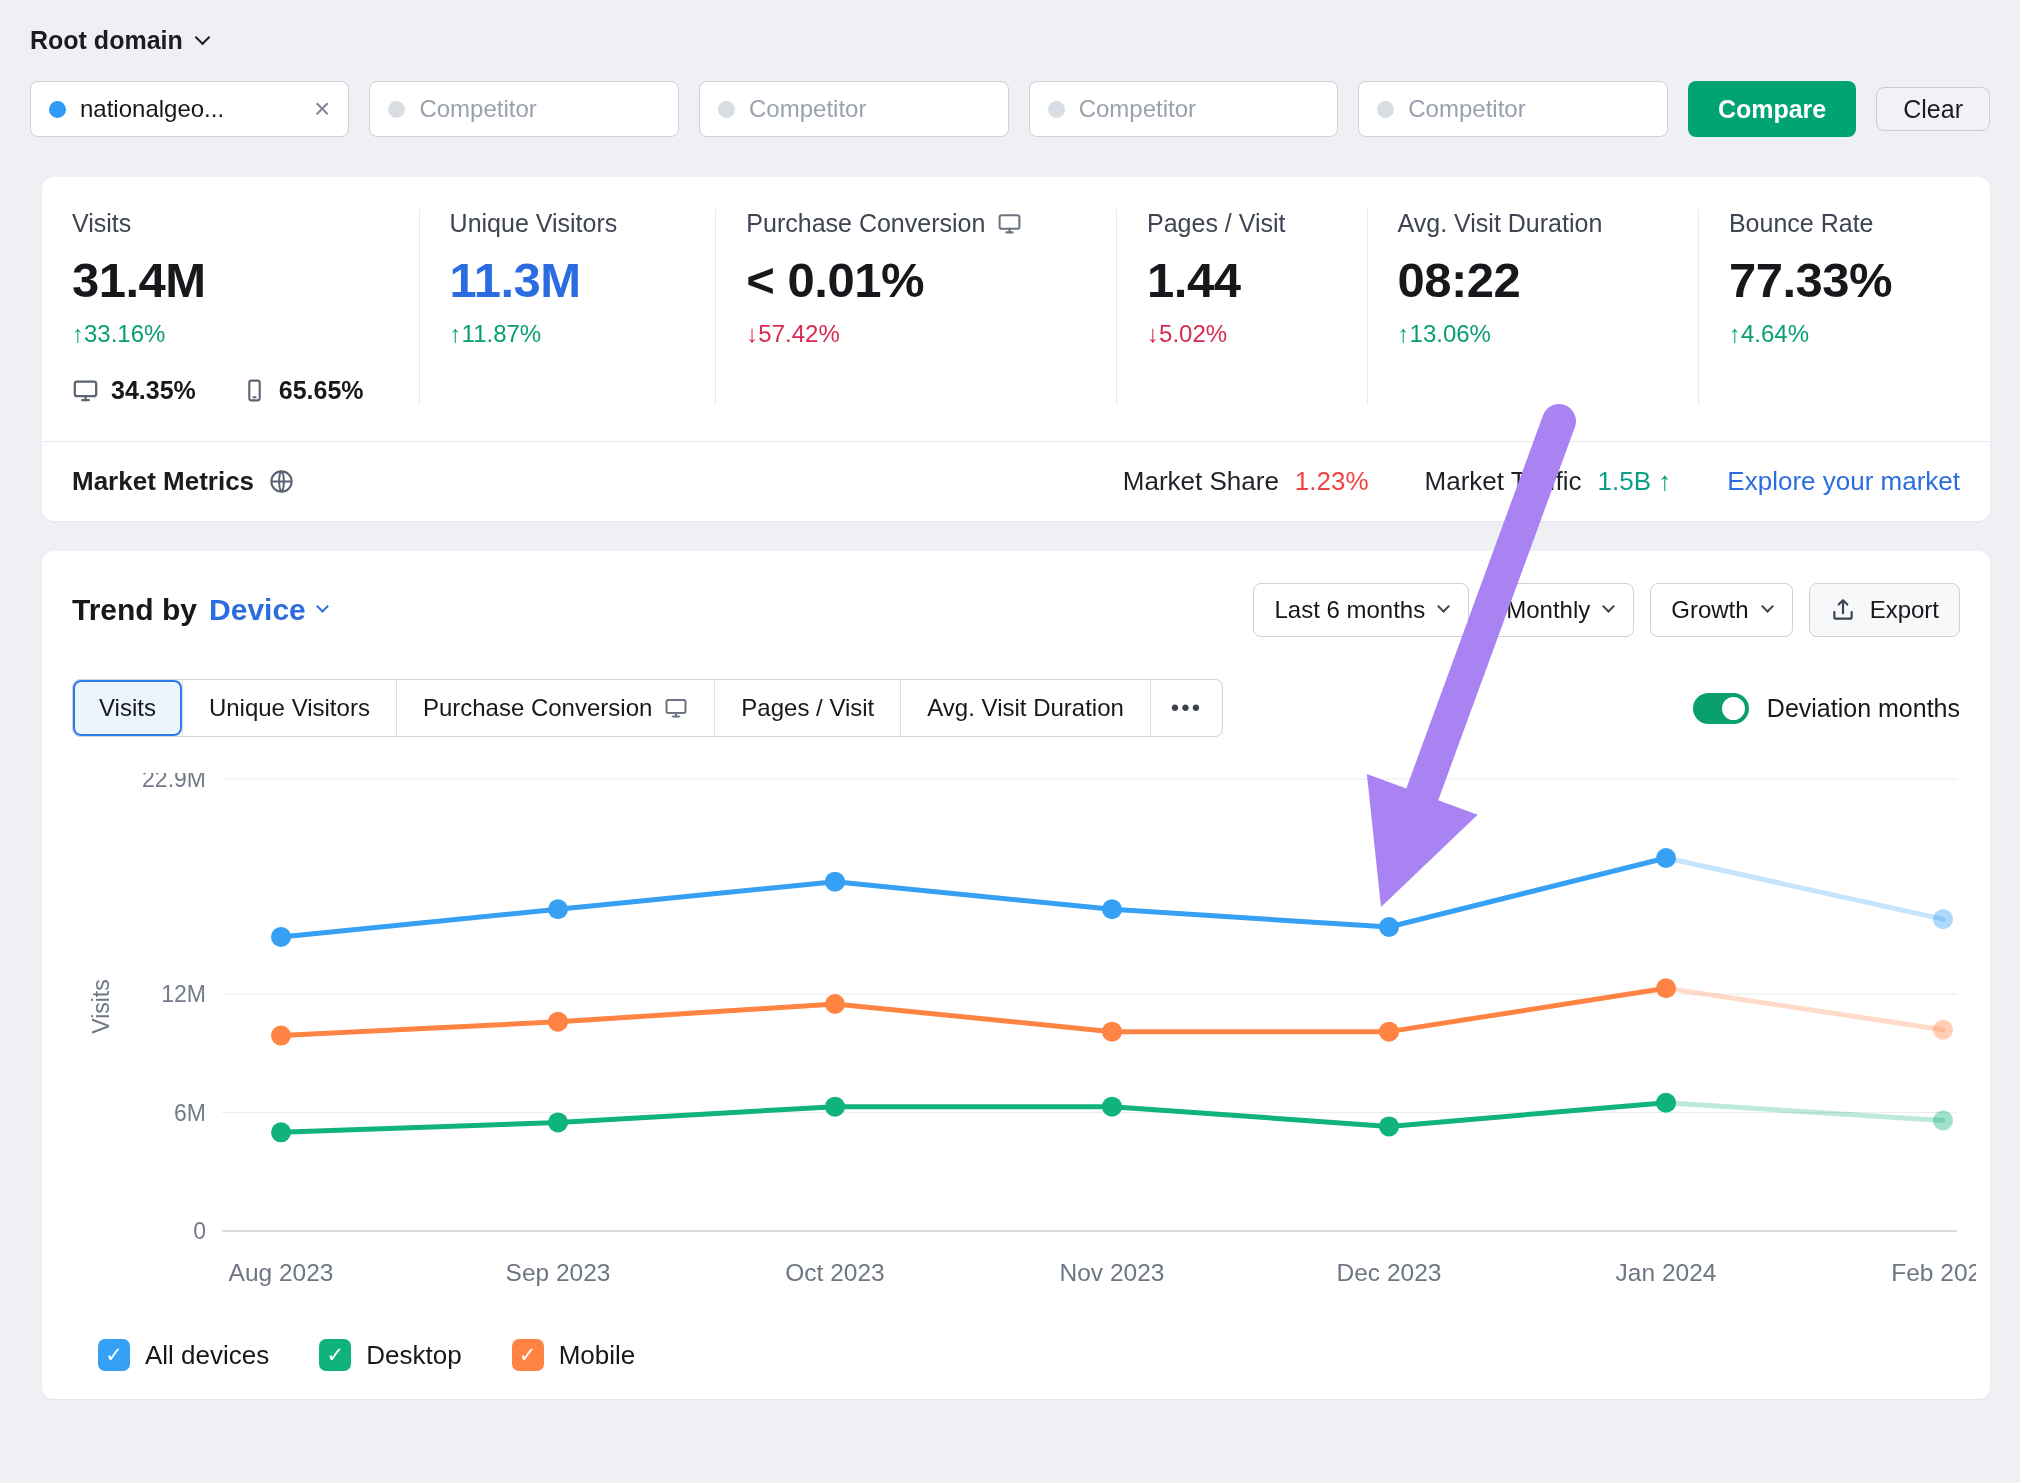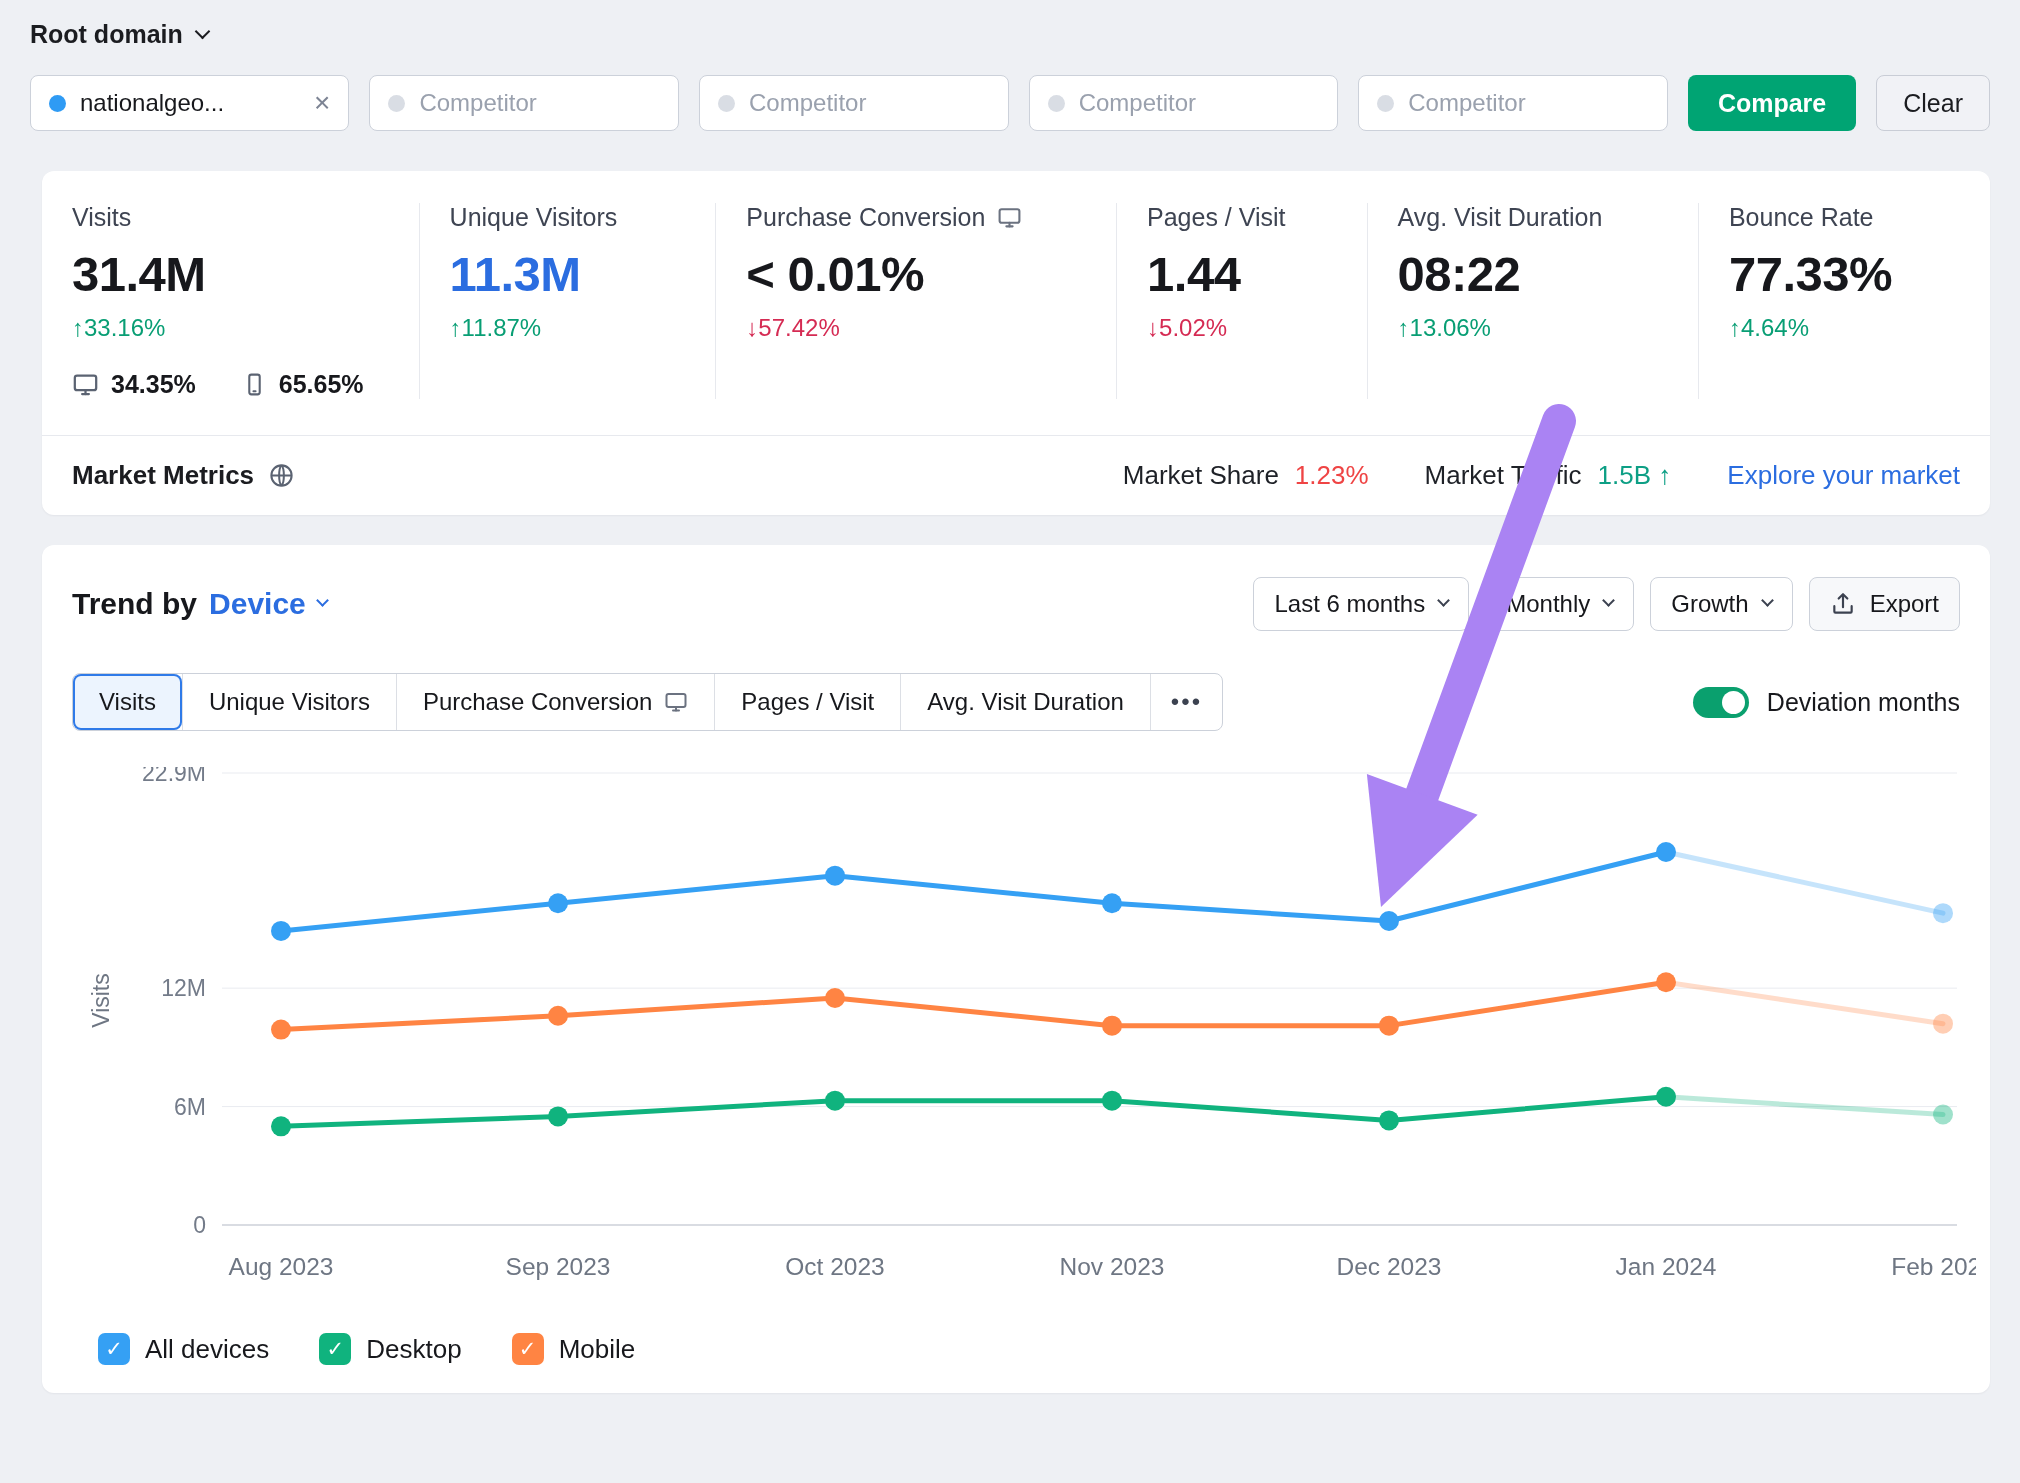--- a/index.html
+++ b/index.html
@@ -4,38 +4,38 @@
 <style>
   * { box-sizing: border-box; }
   body {
     margin: 0;
     width: 2020px;
     height: 1483px;
     background: #eef0f4;
     font-family: "Liberation Sans", "DejaVu Sans", sans-serif;
     color: #17181c;
   }
-  #page { position: relative; width: 2020px; height: 1483px; padding: 20px 30px; overflow: hidden; }
+  #page { position: relative; width: 2020px; height: 1483px; padding: 26px 30px; overflow: hidden; }
 
   
   .topbar { display: flex; align-items: center; gap: 14px; font-size: 25px; font-weight: 600; color: #1b1c20; }
   .chev { width: 11px; height: 11px; border-right: 2.5px solid currentColor; border-bottom: 2.5px solid currentColor; transform: rotate(45deg); margin-top: -7px; flex: none; }
   .chev.small { width: 9px; height: 9px; }
 
   
   .filter-row { display: flex; gap: 20px; margin-top: 26px; align-items: center; }
   .inputbox { height: 56px; background: #fff; border: 1px solid #ccd1da; border-radius: 8px; display: flex; align-items: center; gap: 14px; padding: 0 18px; font-size: 24px; }
   .chip { width: 326px; }
   .competitor { width: 316px; color: #9aa1ae; }
   .dot { width: 17px; height: 17px; border-radius: 50%; flex: none; }
   .dot.blue { background: #2f9bf4; }
   .dot.gray { background: #d9dde4; }
   .chip-close { margin-left: auto; color: #7d8494; font-size: 28px; line-height: 1; cursor: pointer; }
   .compare-btn { margin-left: auto; height: 56px; padding: 0 30px; background: #00a473; color: #fff; border: none; border-radius: 8px; font-weight: 700; font-size: 25px; display: flex; align-items: center; font-family: inherit; }
-  .clear-btn { height: 56px; padding: 0 26px; background: #f1f2f6; border: 1px solid #c9cdd6; border-radius: 8px; font-size: 25px; display: flex; align-items: center; color: #1b1c20; font-family: inherit; }
+  .clear-btn { height: 44px; padding: 0 26px; background: #f1f2f6; border: 1px solid #c9cdd6; border-radius: 8px; font-size: 25px; display: flex; align-items: center; color: #1b1c20; font-family: inherit; }
 
   
   .card { background: #fff; border-radius: 12px; box-shadow: 0 1px 2px rgba(20,24,40,.05); margin-left: 12px; }
   .summary-card { margin-top: 40px; }
   .metrics-row { display: flex; padding: 32px 30px 36px; }
   .metric { min-width: 0; padding-left: 30px; }
   .metric + .metric { border-left: 1px solid #e7e9ee; }
   .metric:nth-child(1){ flex: 1.5 1 0; padding-left: 0; }
   .metric:nth-child(2){ flex: 1.15 1 0; }
   .metric:nth-child(3){ flex: 1.6 1 0; }

